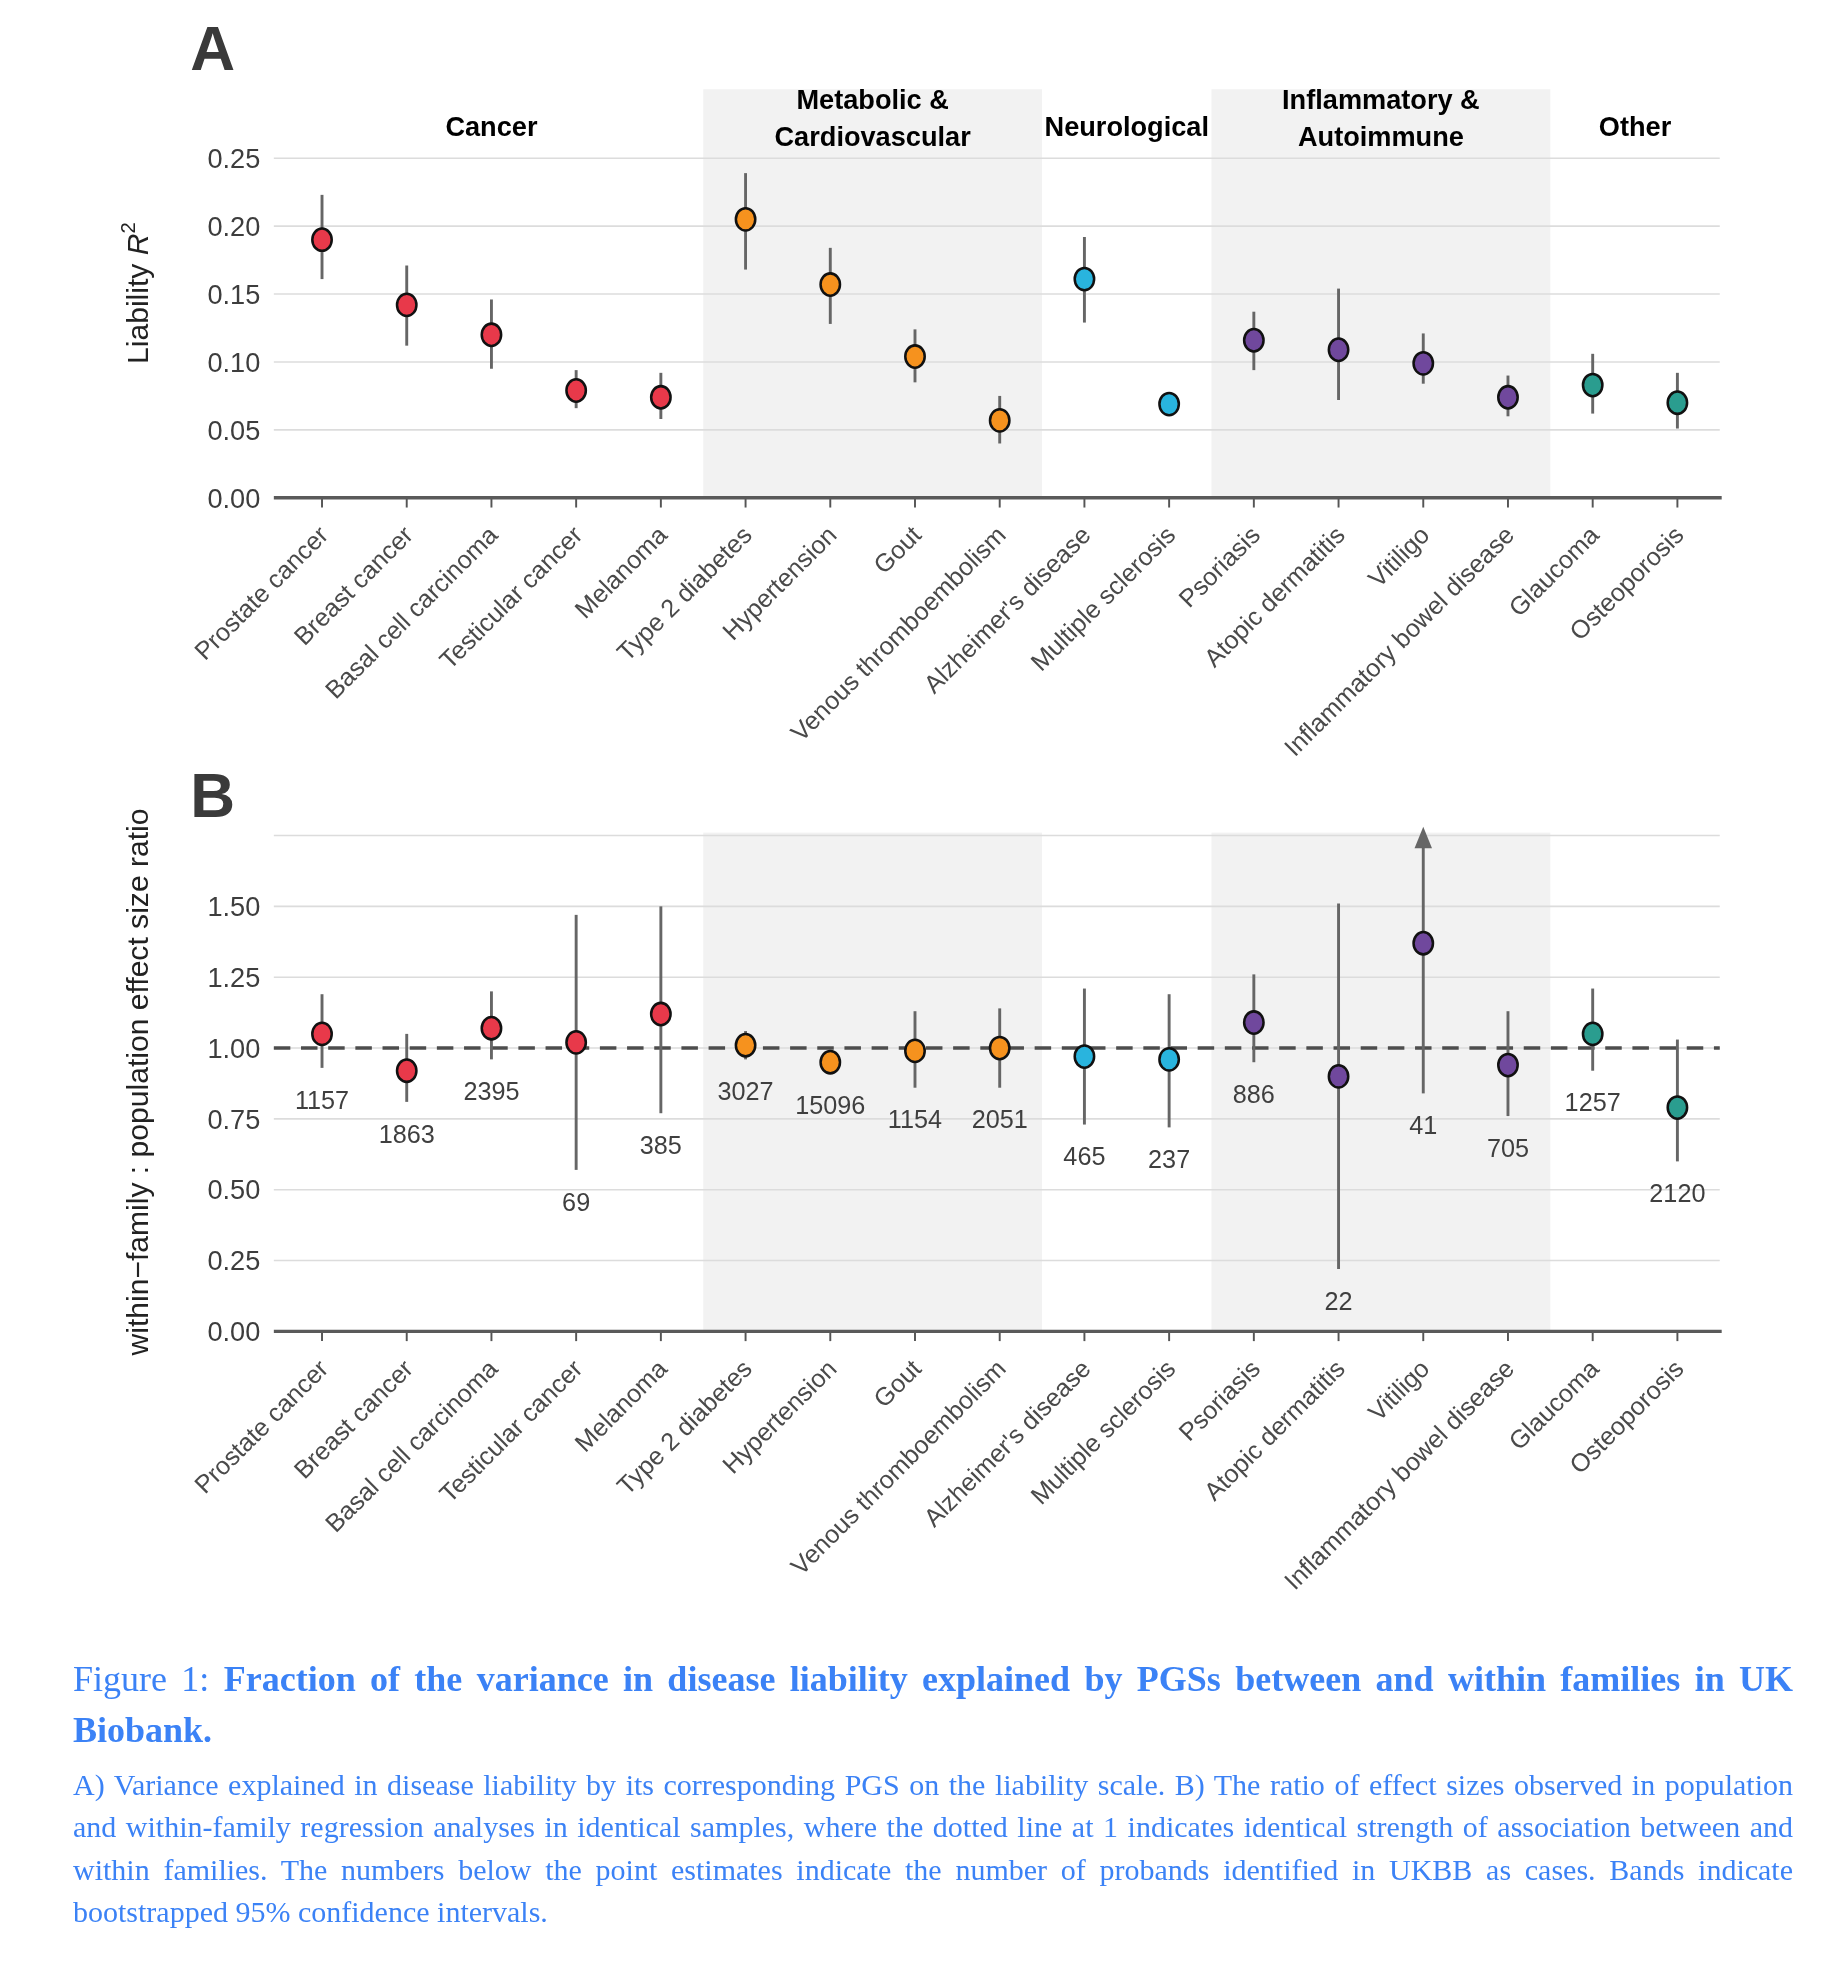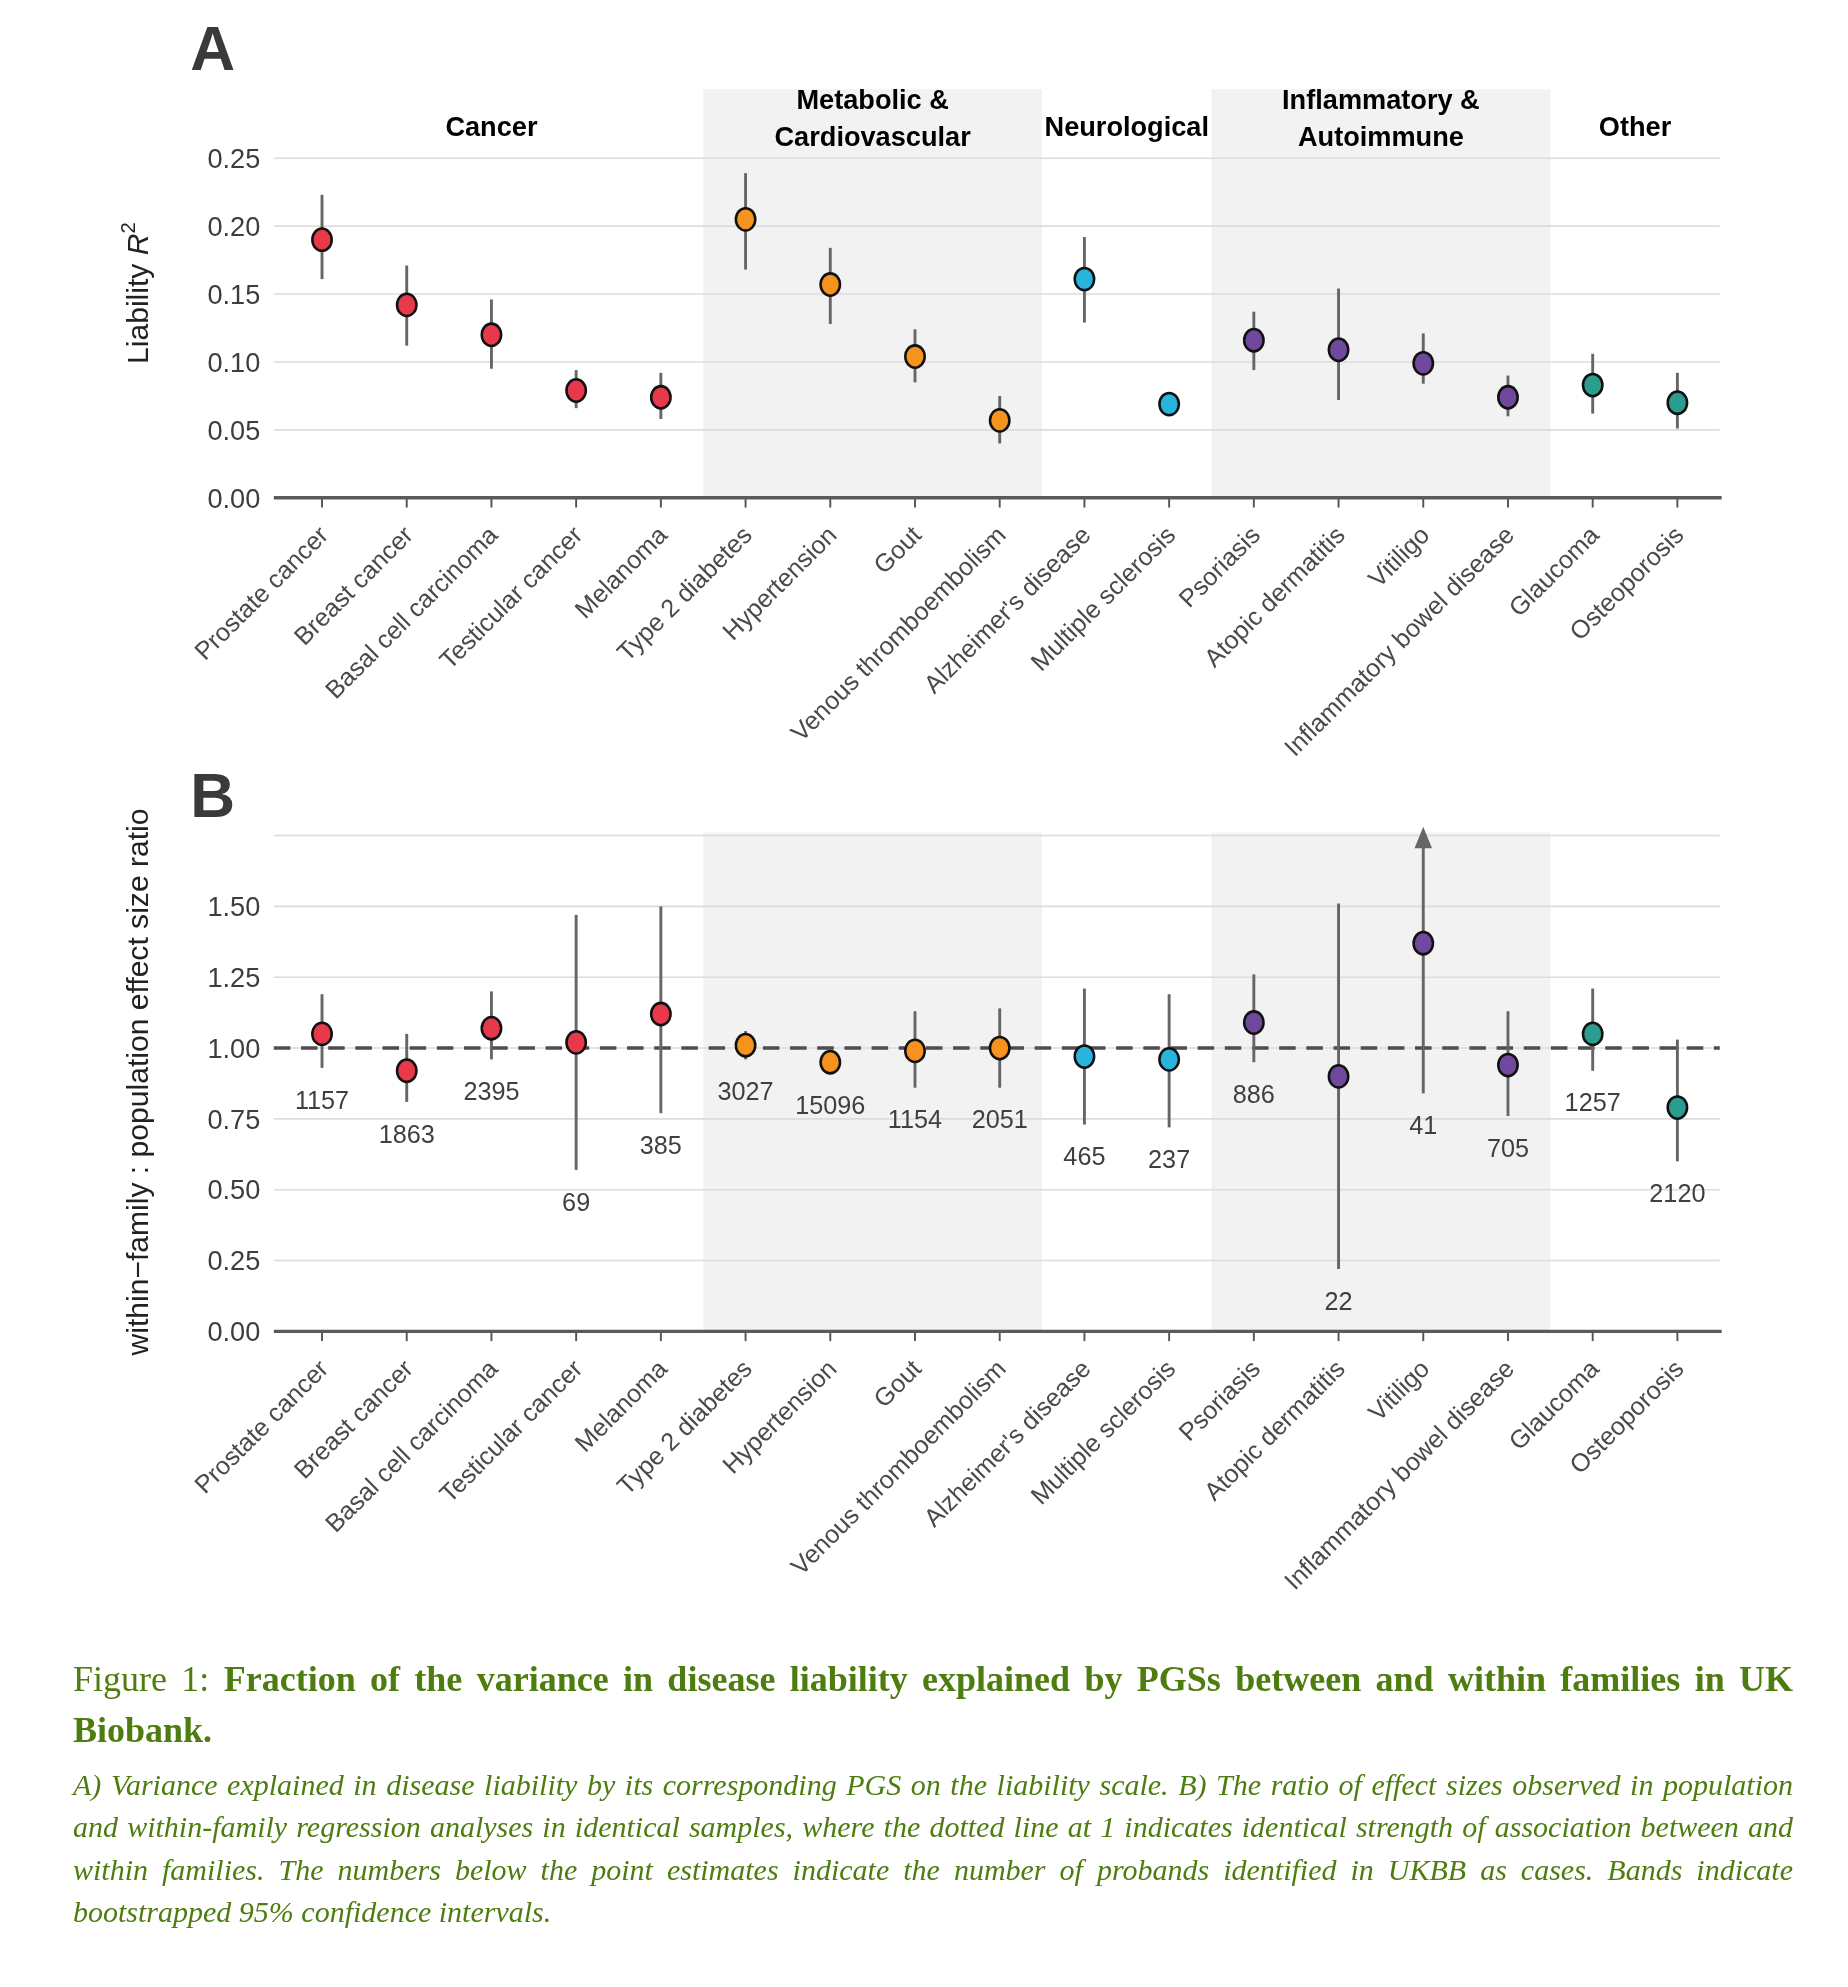--- a/index.html
+++ b/index.html
@@ -2,27 +2,27 @@
 <html><head>
 <meta charset="utf-8">
 <style>
   html,body{margin:0;padding:0;}
   body{
     width:1849px;height:1987px;background:#ffffff;overflow:hidden;
     font-family:"Liberation Sans", sans-serif;
   }
   svg text{font-family:"Liberation Sans", sans-serif;}
   .caption{
-    width:1720px;margin:9.7px 0 0 73px;color:#4d7c0f;
+    width:1720px;margin:9.7px 0 0 73px;color:#3b82f6;
     font-family:"Liberation Serif", serif;
   }
   .cap-title{font-size:36px;line-height:1.42;margin:0;text-align:justify;}
   .cap-title .bold{font-weight:bold;}
   .cap-body{
-    font-size:30px;font-style:italic;line-height:1.42;
+    font-size:30px;line-height:1.42;
     text-align:justify;margin:7.8px 0 0 0;
   }
 </style>
 </head>
 <body>
 
 
 
 <svg id="chart" width="1849" height="1640" viewBox="0 0 1905 1690">
     <rect x="724.4705882352941" y="92" width="349.1764705882353" height="421" fill="#F2F2F2"></rect>

